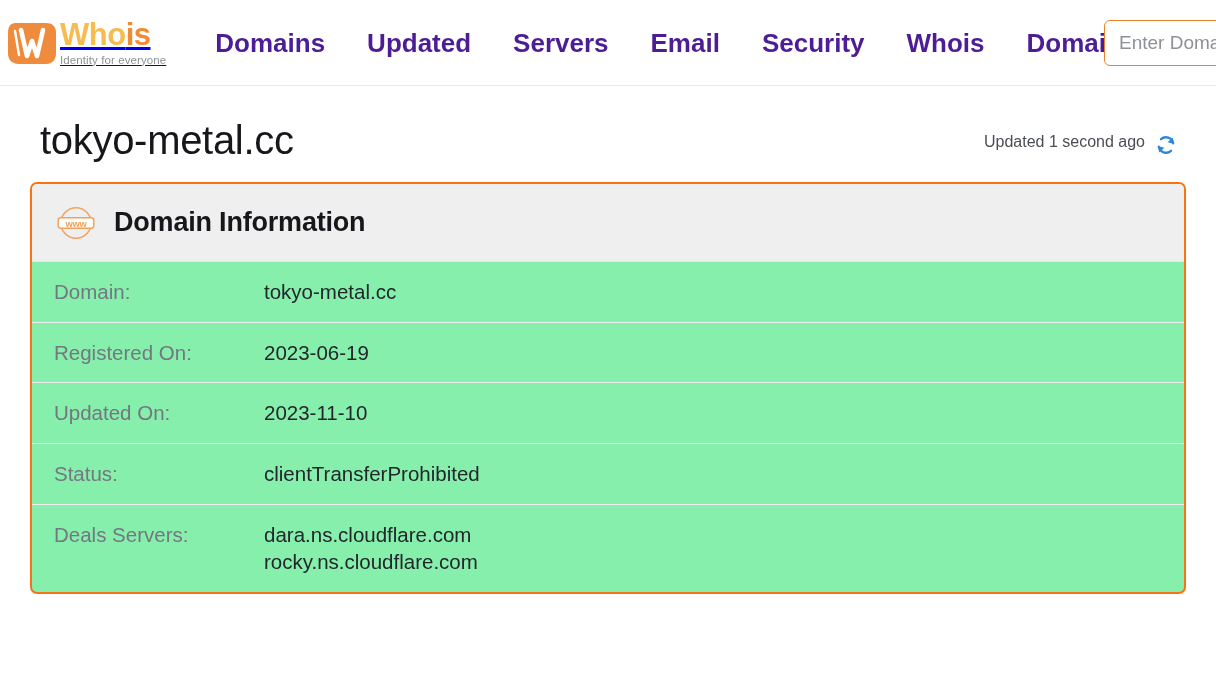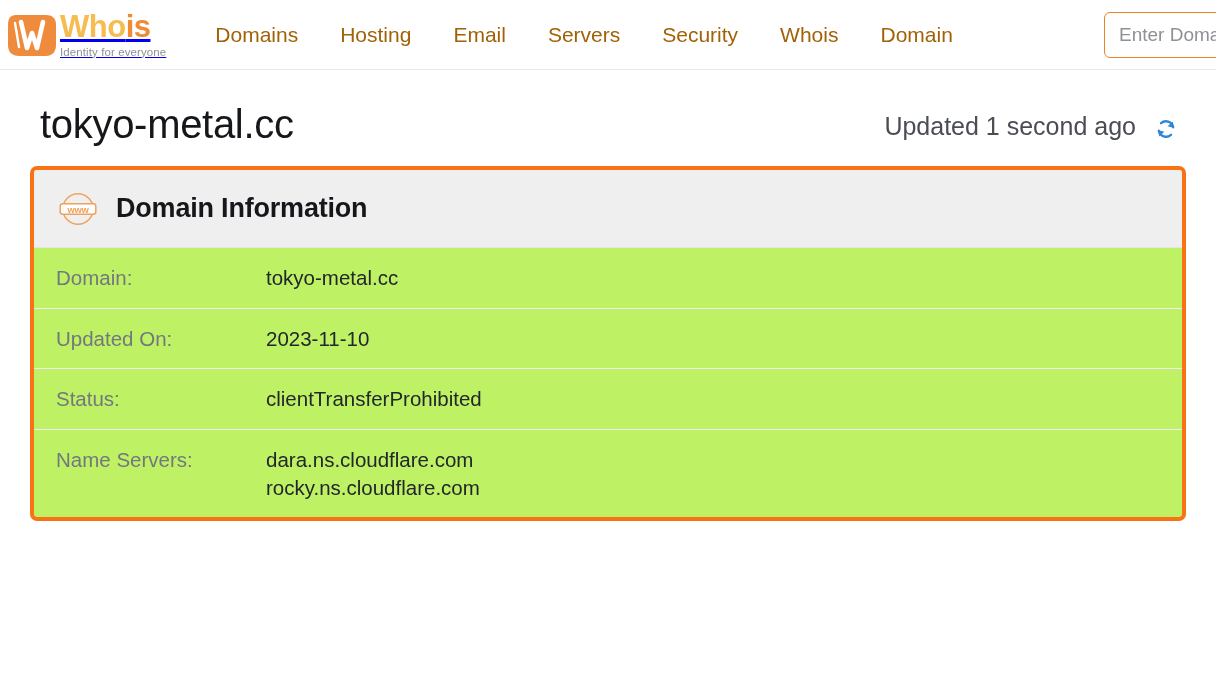--- a/index.html
+++ b/index.html
@@ -9,21 +9,21 @@
     height: 699px;
     overflow: hidden;
     background: #ffffff;
     font-family: "Liberation Sans", sans-serif;
     -webkit-font-smoothing: antialiased;
   }
 
   
   .navbar {
     position: relative;
-    height: 70px;
+    height: 86px;
     background: #ffffff;
     border-bottom: 1px solid #e9ebee;
     display: flex;
     align-items: center;
     padding: 0 0 0 6px;
     white-space: nowrap;
   }
 
   .brand {
     display: flex;
@@ -65,26 +65,27 @@
   }
 
   .nav-links {
     display: flex;
     align-items: center;
     gap: 0;
     flex: 0 0 auto;
   }
 
   .nav-link {
-    font-size: 21px;
-    color: #a16207;
+    font-size: 26px;
+    color: #4c1d95;
     text-decoration: none;
     padding: 8px 21px;
     line-height: 1;
     cursor: pointer;
+    font-weight: bold;
   }
 
   .nav-search-wrap {
     position: absolute;
     left: 1104px;
     top: 50%;
     transform: translateY(-50%);
     width: 220px;
   }
 
@@ -118,35 +119,35 @@
   .page-title {
     font-size: 40px;
     font-weight: normal;
     color: #15171a;
     letter-spacing: -0.3px;
     line-height: 1;
   }
 
   .updated {
     display: flex;
-    align-items: flex-end;
-    gap: 18px;
-    font-size: 25px;
+    align-items: flex-start;
+    gap: 9px;
+    font-size: 16px;
     color: #4a4e54;
     padding-bottom: 3px;
   }
 
   .refresh-icon { width: 24px; height: 24px; display: block; cursor: pointer; }
 
   
   .card {
     margin-top: 22px;
-    border: 4px solid #f97316;
+    border: 2px solid #f97316;
     border-radius: 7px;
-    background: #bef264;
+    background: #86efac;
     overflow: hidden;
   }
 
   .card-header {
     background: #efefef;
     border-bottom: 1px solid #e3e5e8;
     height: 78px;
     display: flex;
     align-items: center;
     padding-left: 23px;
@@ -206,23 +207,23 @@
     <span class="brand-text">
       <span class="brand-word">
         <span class="w1">Who</span><span class="w2">is</span>
       </span>
       <span class="brand-tagline">Identity for everyone</span>
     </span>
   </a>
 
   <nav class="nav-links">
     <a class="nav-link" href="#">Domains</a>
-    <a class="nav-link" href="#">Hosting</a>
+    <a class="nav-link" href="#">Updated</a>
+    <a class="nav-link" href="#">Servers</a>
     <a class="nav-link" href="#">Email</a>
-    <a class="nav-link" href="#">Servers</a>
     <a class="nav-link" href="#">Security</a>
     <a class="nav-link" href="#">Whois</a>
     <a class="nav-link" href="#">Domain</a>
   </nav>
 
   <div class="nav-search-wrap">
     <input class="nav-search" type="text" placeholder="Enter Domain Name" style="">
   </div>
 </div>
 
@@ -257,29 +258,33 @@
       <span class="card-title">Domain Information</span>
     </div>
 
     <table class="info-table">
       <tbody>
         <tr>
           <td class="label">Domain:</td>
           <td class="value">tokyo-metal.cc</td>
         </tr>
         <tr>
+          <td class="label">Registered On:</td>
+          <td class="value">2023-06-19</td>
+        </tr>
+        <tr>
           <td class="label">Updated On:</td>
           <td class="value">2023-11-10</td>
         </tr>
         <tr>
           <td class="label">Status:</td>
           <td class="value">clientTransferProhibited</td>
         </tr>
         <tr>
-          <td class="label">Name Servers:</td>
+          <td class="label">Deals Servers:</td>
           <td class="value">
             <span class="ns-line">dara.ns.cloudflare.com</span>
             <span class="ns-line">rocky.ns.cloudflare.com</span>
           </td>
         </tr>
       </tbody>
     </table>
   </div>
 </div>
 

